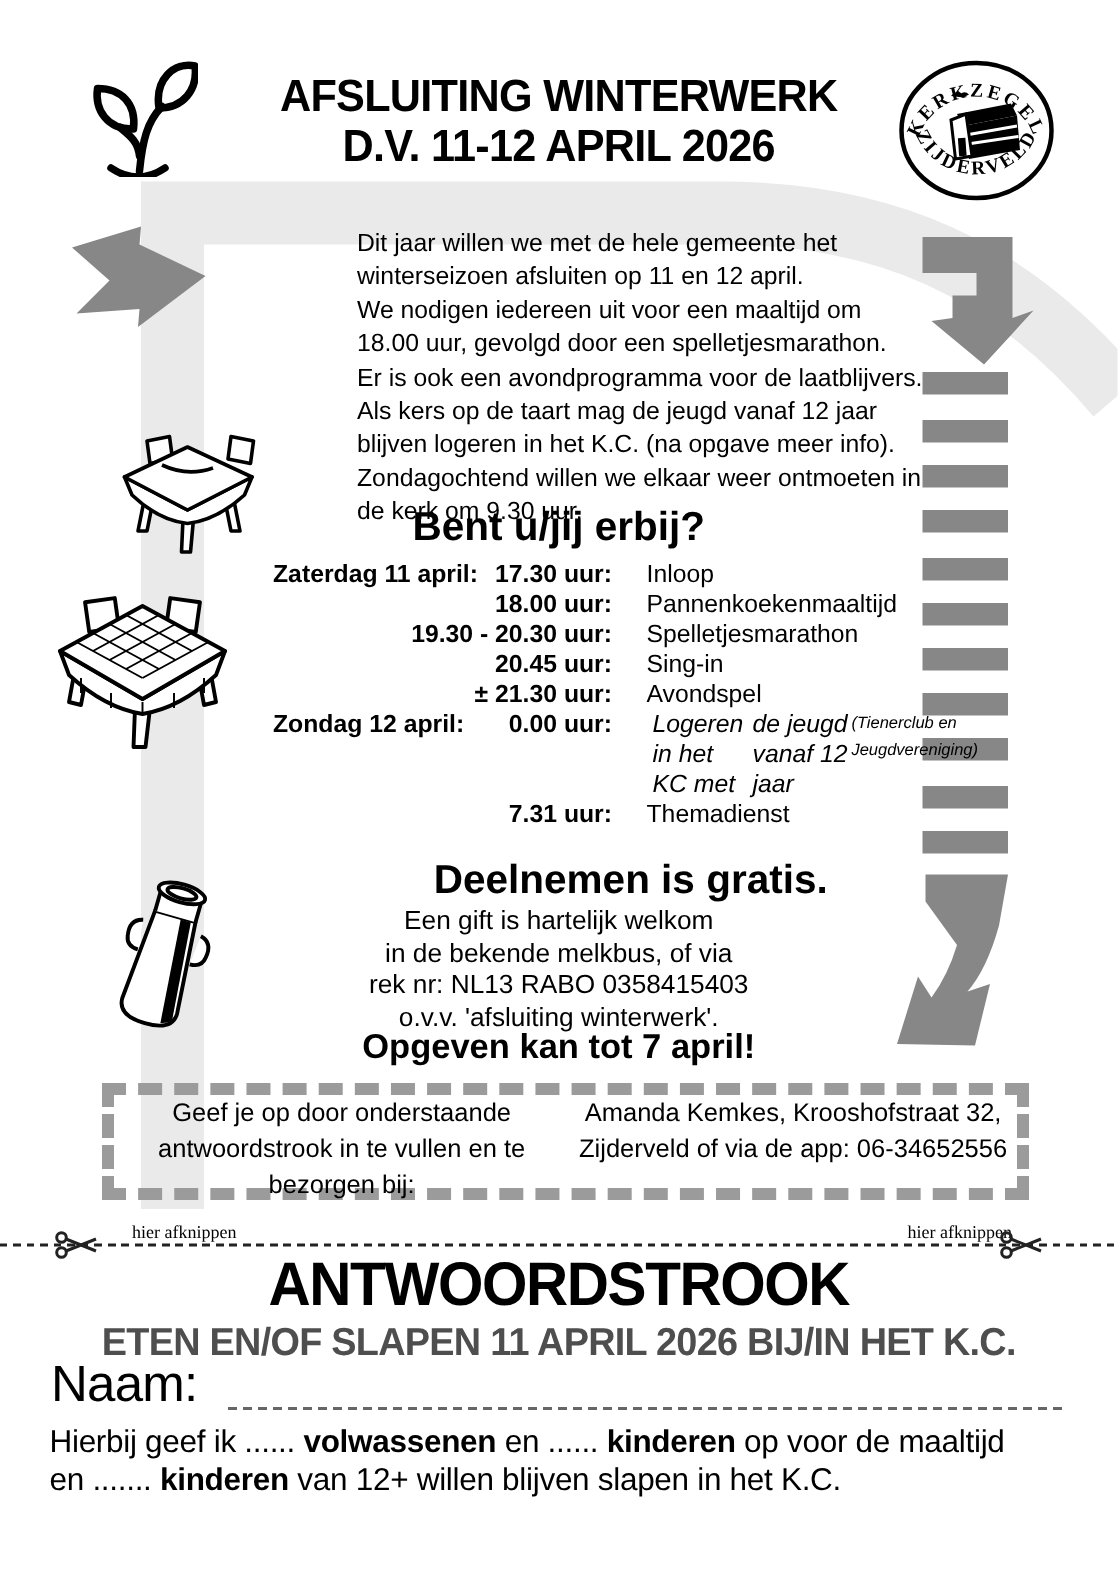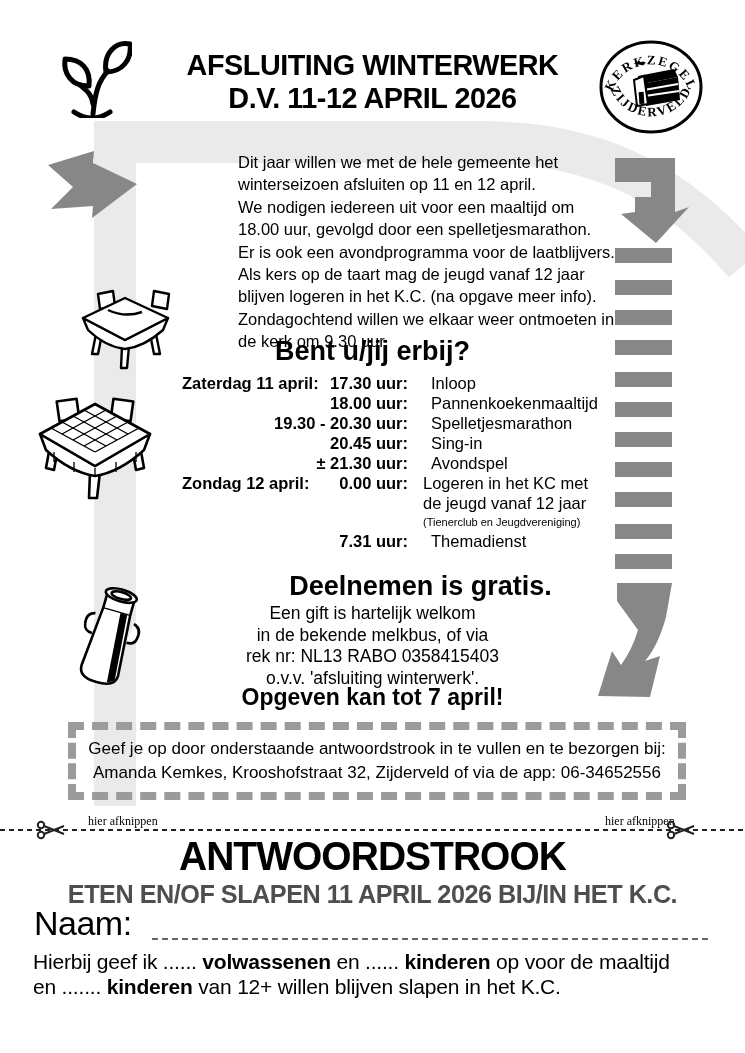--- a/index.html
+++ b/index.html
@@ -20,25 +20,25 @@
   .h-bent{left:0;top:336px;width:745px;text-align:center;font-weight:bold;font-size:27px;}
   .h-gratis{left:0;top:571px;width:745px;text-align:center;font-weight:bold;font-size:27px;margin-left:48px;}
   .gift{left:0;top:603px;width:745px;text-align:center;font-size:17.5px;line-height:21.5px;}
   .h-opgeven{left:0;top:684px;width:745px;text-align:center;font-weight:bold;font-size:23px;}
   
   .sched{left:182px;top:373px;width:470px;font-size:16.5px;}
   .srow{position:relative;display:flex;min-height:20px;line-height:20px;}
   .sday{position:absolute;left:0;top:0;font-weight:bold;white-space:nowrap;}
   .stime{width:226px;text-align:right;font-weight:bold;white-space:nowrap;flex:none;}
   .sdesc{margin-left:23px;white-space:nowrap;}
-  .sdesccol{margin-left:15px;display:flex;flex-direction:column;}
+  .sdesccol{margin-left:27px;display:flex;flex-direction:row;font-style:italic;}
   .snote{font-size:11px;line-height:18px;}
   
   .box{left:68px;top:722px;width:602px;height:62px;border:8px dashed #9b9b9b;
-       display:flex;flex-direction:column;justify-content:center;text-align:center;
+       display:flex;flex-direction:row;justify-content:center;text-align:center;
        font-size:17px;line-height:24px;}
   
   .cutline{left:0;top:829px;width:745px;height:2px;
     background:repeating-linear-gradient(90deg,#222 0 5px,transparent 5px 9px);}
   .cutlabel{top:814px;font-family:"Liberation Serif",serif;font-size:12px;}
   .cutlabel.left{left:88px;} .cutlabel.right{left:605px;}
   .scissors{top:820px;} .scissors.left{left:36px;} .scissors.right{left:666px;}
   
   .strip-title{left:0;top:833px;width:745px;text-align:center;font-weight:bold;
                font-size:41px;letter-spacing:-1px;transform:scaleX(0.95);}

